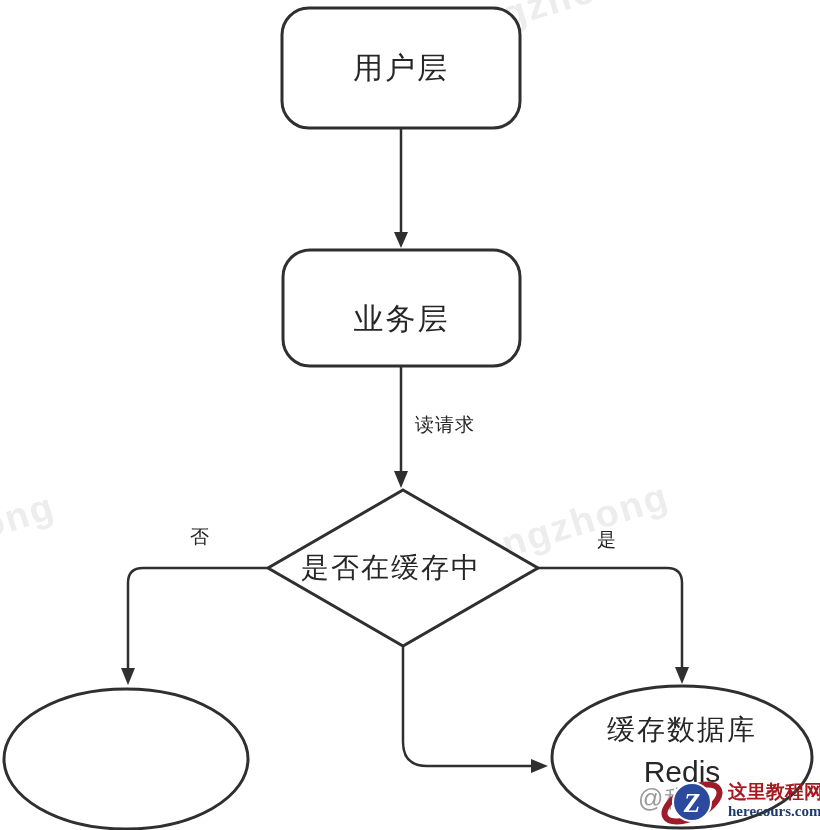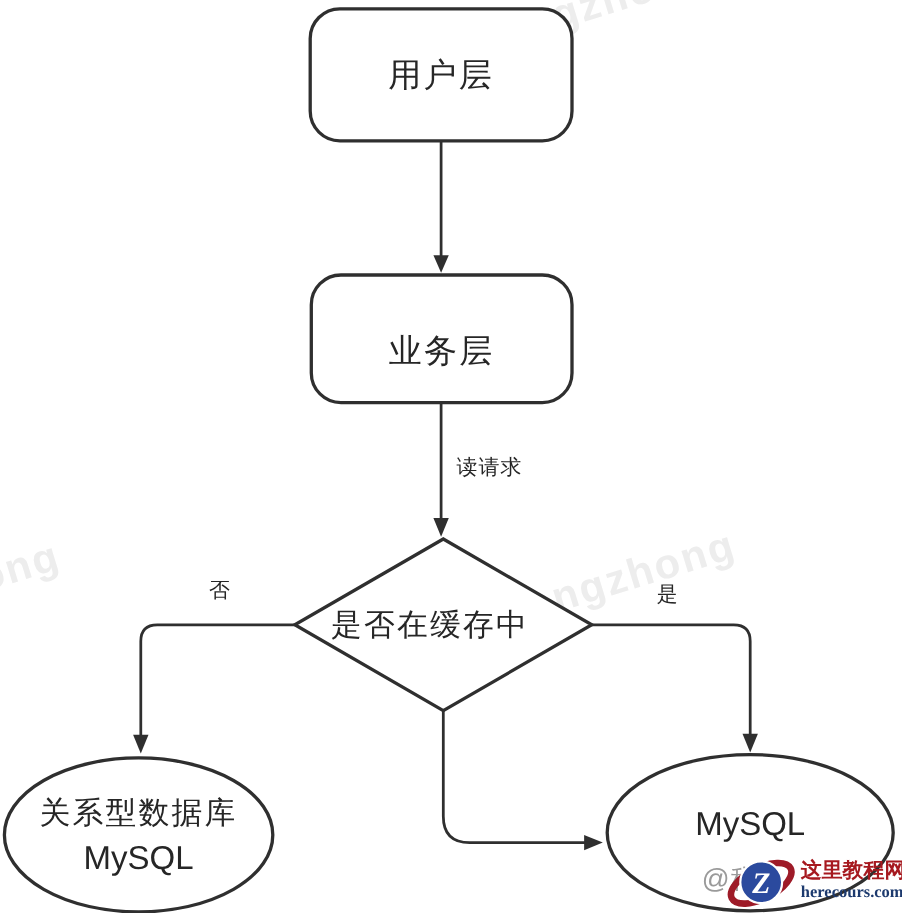--- a/index.html
+++ b/index.html
@@ -85,27 +85,24 @@
     <rect class="node" x="283" y="250" width="237" height="116" rx="27"></rect>
     <polygon class="node" points="403,490 538,568 403,646 268,568" stroke-width="2.5"></polygon>
     <ellipse class="node" cx="126" cy="759" rx="122" ry="70"></ellipse>
     <ellipse class="node" cx="682" cy="757" rx="130" ry="71"></ellipse>
   </svg>
 
   <div class="lbl lbl-user">用户层</div>
   <div class="lbl lbl-business">业务层</div>
   <div class="lbl lbl-decision">是否在缓存中</div>
 
-  <div class="lbl lbl-ellipse lbl-mysql">
-    <span class="l1">关系型数据库</span>
-    <span class="l2">MySQL</span>
-  </div>
 
   <div class="lbl lbl-ellipse lbl-redis">
-    <span class="l2">MySQL</span>
+    <span class="l1">缓存数据库</span>
+    <span class="l2">Redis</span>
   </div>
 
   <div class="edge-lbl lbl-read">读请求</div>
   <div class="edge-lbl lbl-no">否</div>
   <div class="edge-lbl lbl-yes">是</div>
 
   <div class="author-wm">@稀</div>
 
   <div class="badge">
     <svg class="badge-logo" viewBox="0 0 66 58">

